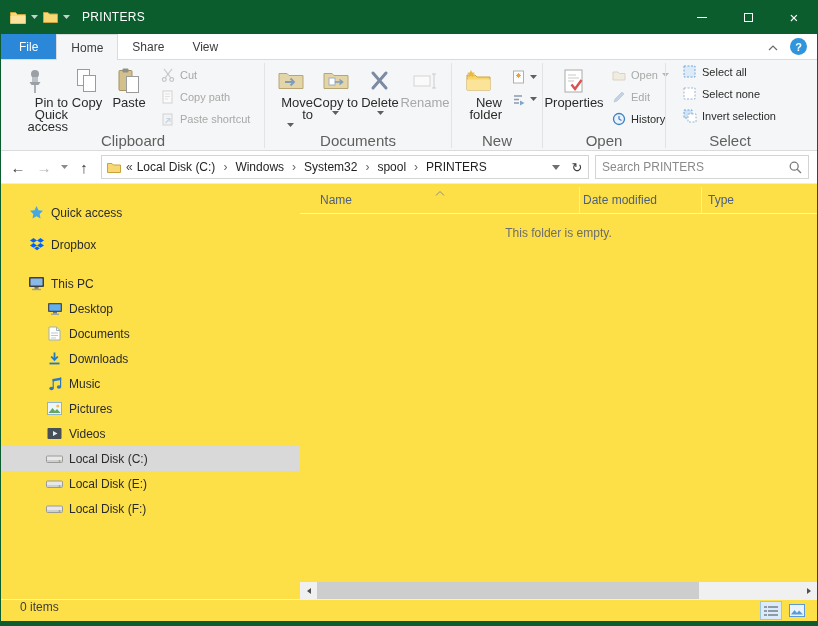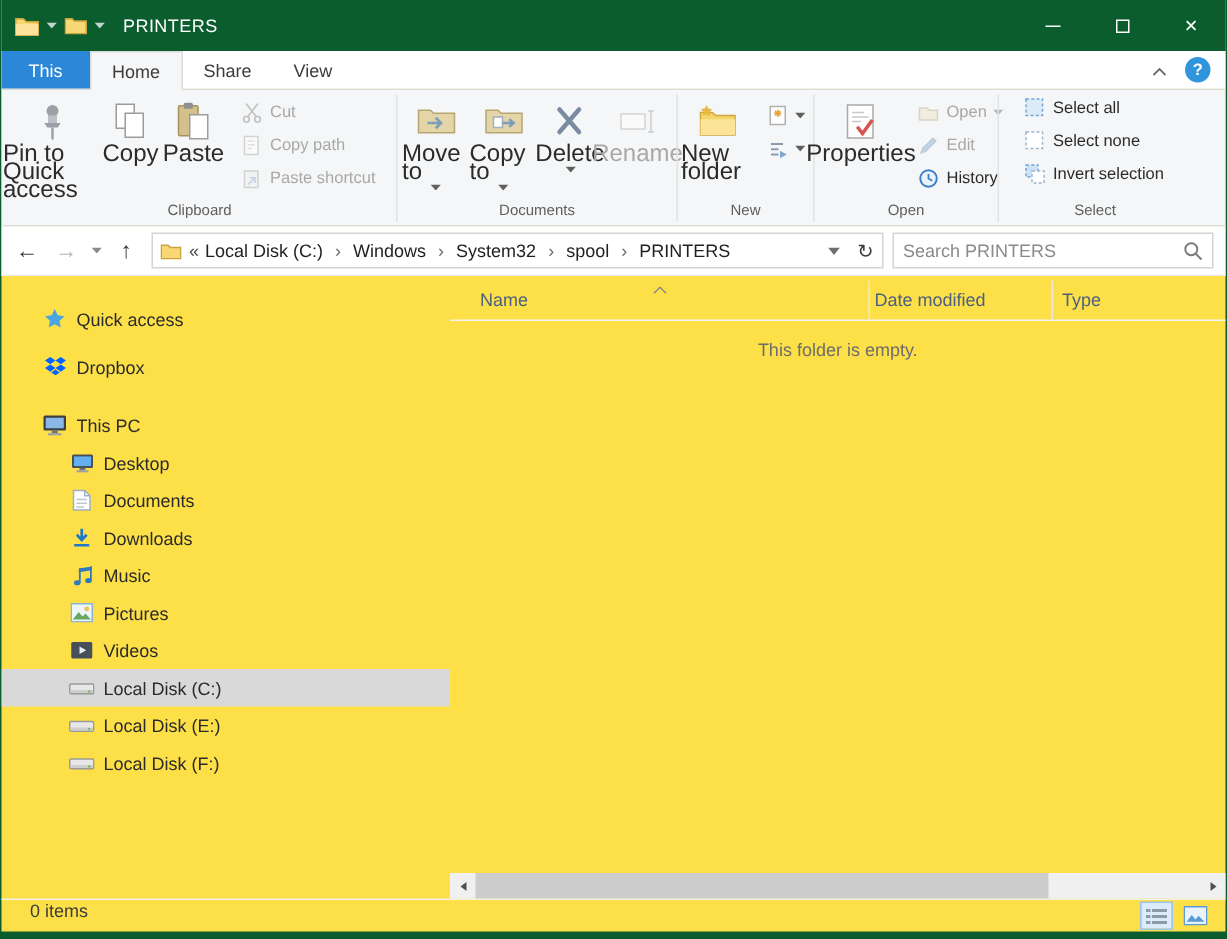--- a/index.html
+++ b/index.html
@@ -33,31 +33,31 @@
   .tab{padding:0 14px;display:flex;align-items:center;font-size:12px;color:#3c3c3c;cursor:default}
   .tab.file{background:var(--fileblue);color:#fff;padding:0 18px}
   .tab.active{background:var(--ribbon-bg);border:1px solid var(--ribbon-border);border-bottom:none;position:relative;z-index:2;margin-bottom:-1px}
   .tabs-right{margin-left:auto;display:flex;align-items:center;gap:12px;padding-right:10px}
   .help-circle{width:17px;height:17px;border-radius:50%;background:#3095dd;color:#fff;font-size:11px;font-weight:bold;display:flex;align-items:center;justify-content:center}
 
   
   .ribbon{flex:0 0 90px;background:var(--ribbon-bg);border-top:1px solid var(--ribbon-border);border-bottom:1px solid var(--ribbon-border);display:flex;padding:1px 0 0 1px}
   .group{display:flex;flex-direction:column}
   .group-body{flex:1;display:flex;align-items:flex-start}
-  .group-label{height:17px;line-height:16px;text-align:center;font-size:10px;color:#5f5f5f}
+  .group-label{height:17px;line-height:16px;text-align:center;font-size:15px;color:#5f5f5f}
   .vsep{width:1px;background:#e2e3e4;margin:2px 0}
   .g-clipboard{width:262px}
   .g-organize{width:186px}
   .g-new{width:90px}
   .g-open{width:122px}
   .g-select{width:128px}
 
   .lbtn{display:flex;flex-direction:column;align-items:center;padding-top:4px;cursor:default}
   .lbtn .ic{height:32px;display:flex;align-items:center;justify-content:center}
-  .lbtn .lab{font-size:16px;line-height:12px;text-align:left;color:var(--txt)}
+  .lbtn .lab{font-size:13px;line-height:12px;text-align:right;color:var(--txt)}
   .lbtn.disabled .lab{color:var(--dis)}
   .lbtn.disabled .ic{opacity:.55}
   .w-pin{width:66px}.w-copy{width:38px}.w-paste{width:46px}
   .w-mv{width:45px}.w-cp{width:45px}.w-del{width:44px}.w-rn{width:46px}
   .w-nf{width:48px}.w-props{width:58px}
 
   .scol{display:flex;flex-direction:column;padding-top:3px;margin-left:4px}
   .sbtn{display:flex;align-items:center;gap:4px;height:22px;padding:0 4px;font-size:11px;color:var(--txt);cursor:default}
   .sbtn .sic{width:16px;height:16px;display:flex;align-items:center;justify-content:center}
   .sbtn.disabled{color:var(--dis)}
@@ -153,21 +153,21 @@
       <div class="cap-btn">
           <span class="max-glyph"></span>
         </div>
       <div class="cap-btn">
           <span class="close-glyph">×</span>
         </div>
     </div>
   </div>
 
   <div class="tabs">
-    <div class="tab file">This</div>
+    <div class="tab file">File</div>
     <div class="tab active">Home</div>
     <div class="tab">Share</div>
     <div class="tab">View</div>
     <div class="tabs-right">
       <span><svg width="10" height="6">
             <path d="M1 5 L5 1 L9 5" fill="none" stroke="#6b6b6b" stroke-width="1.2"></path>
           </svg></span>
       <span class="help-circle">?</span>
     </div>
   </div>

